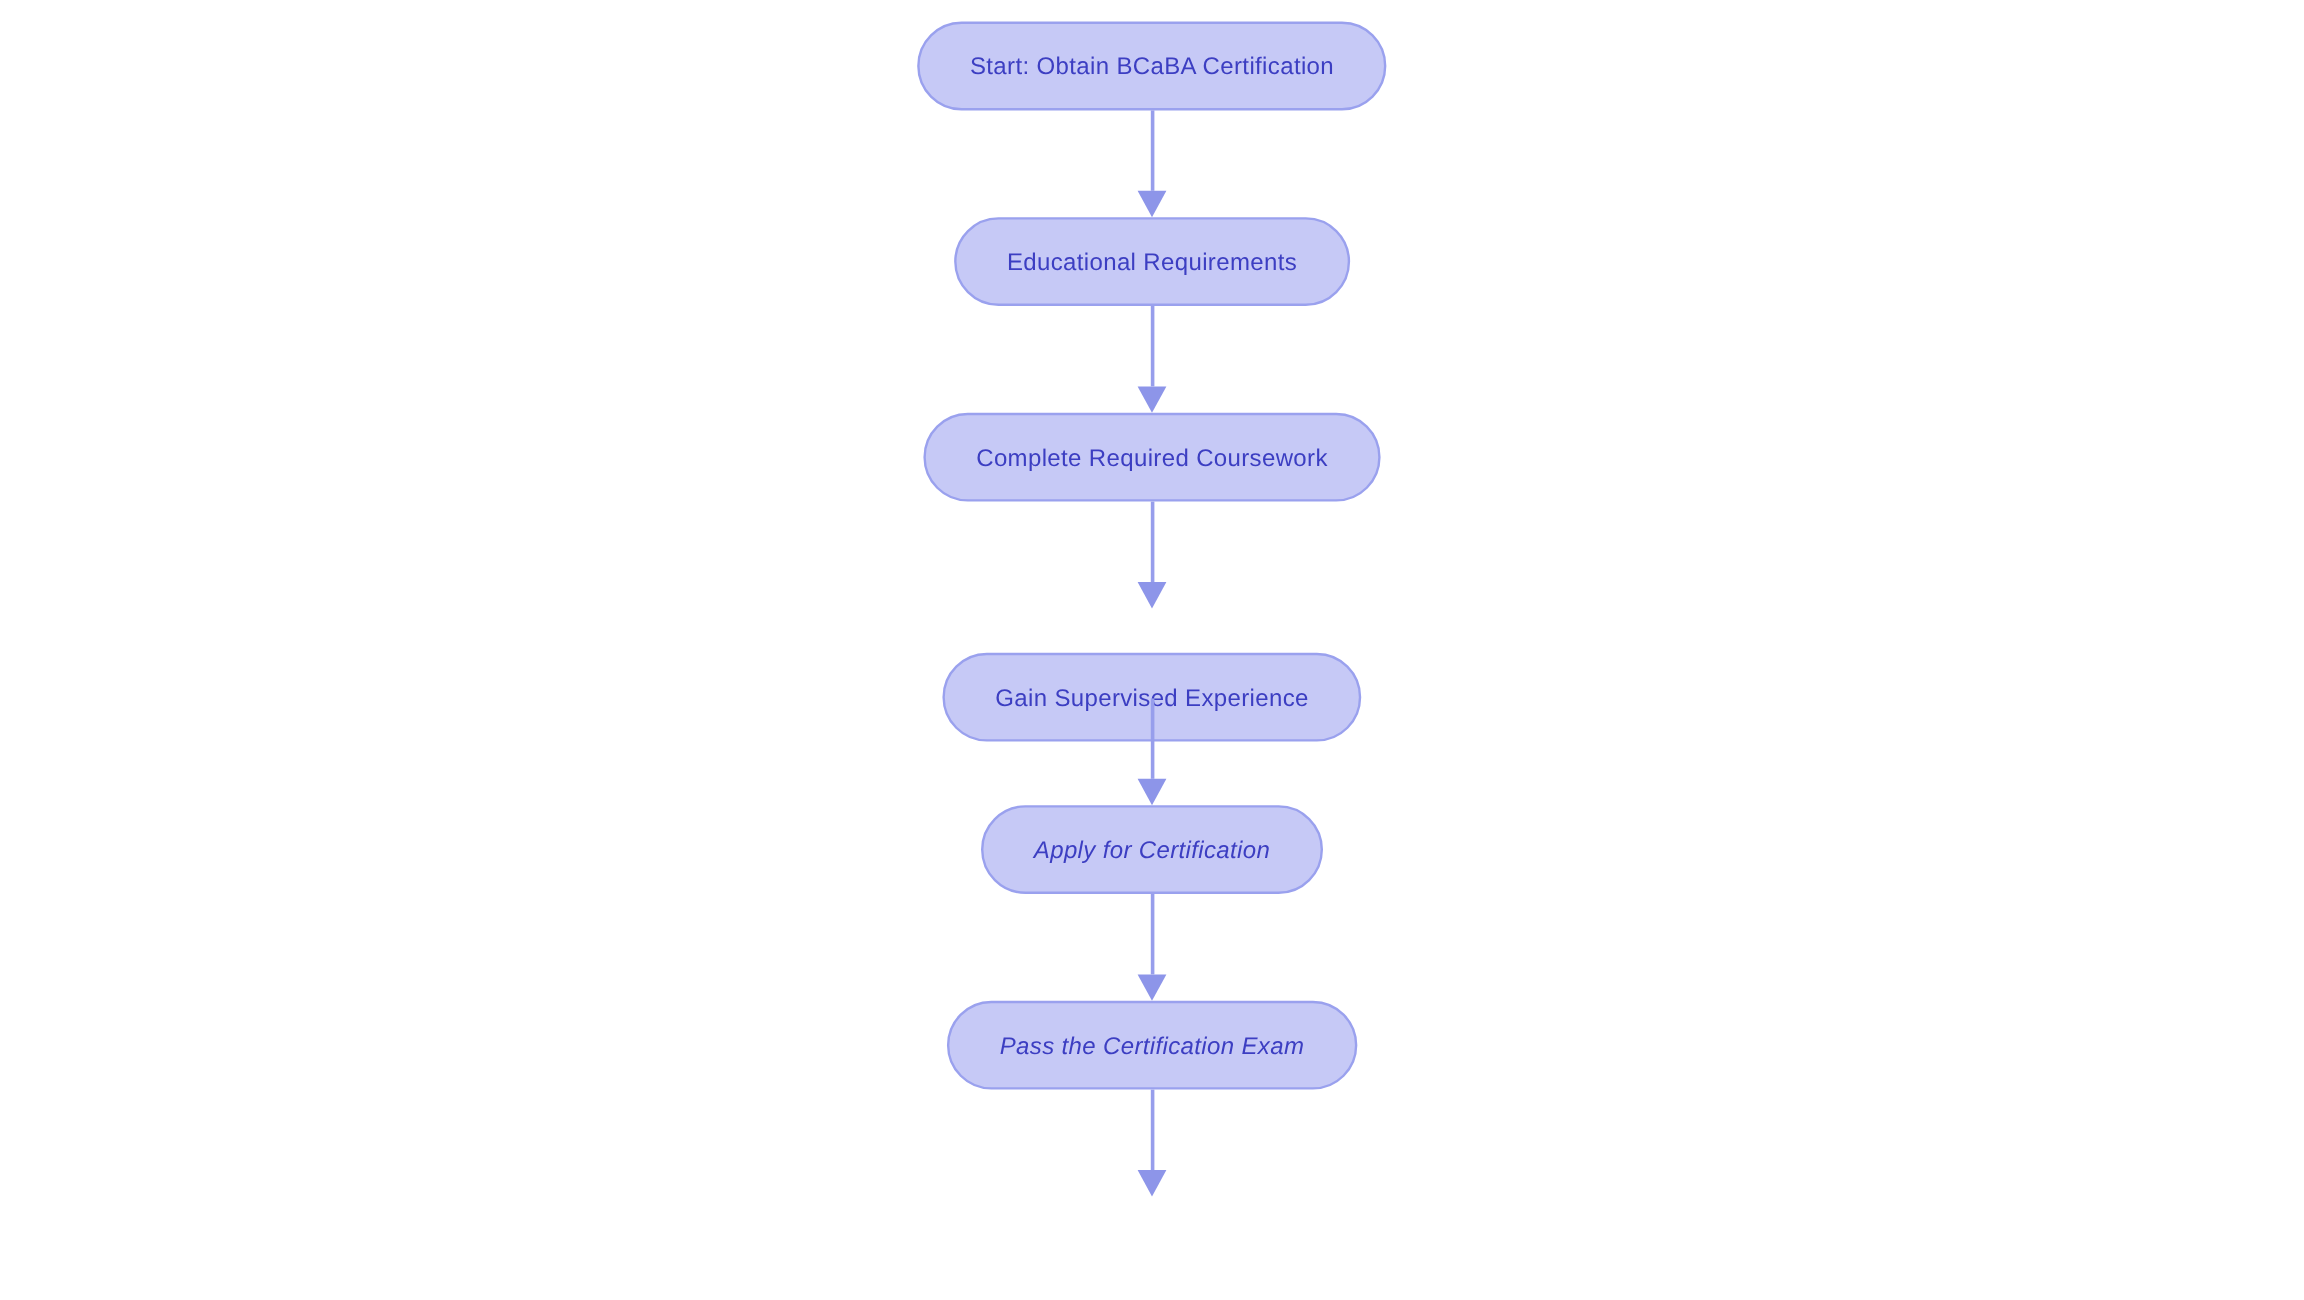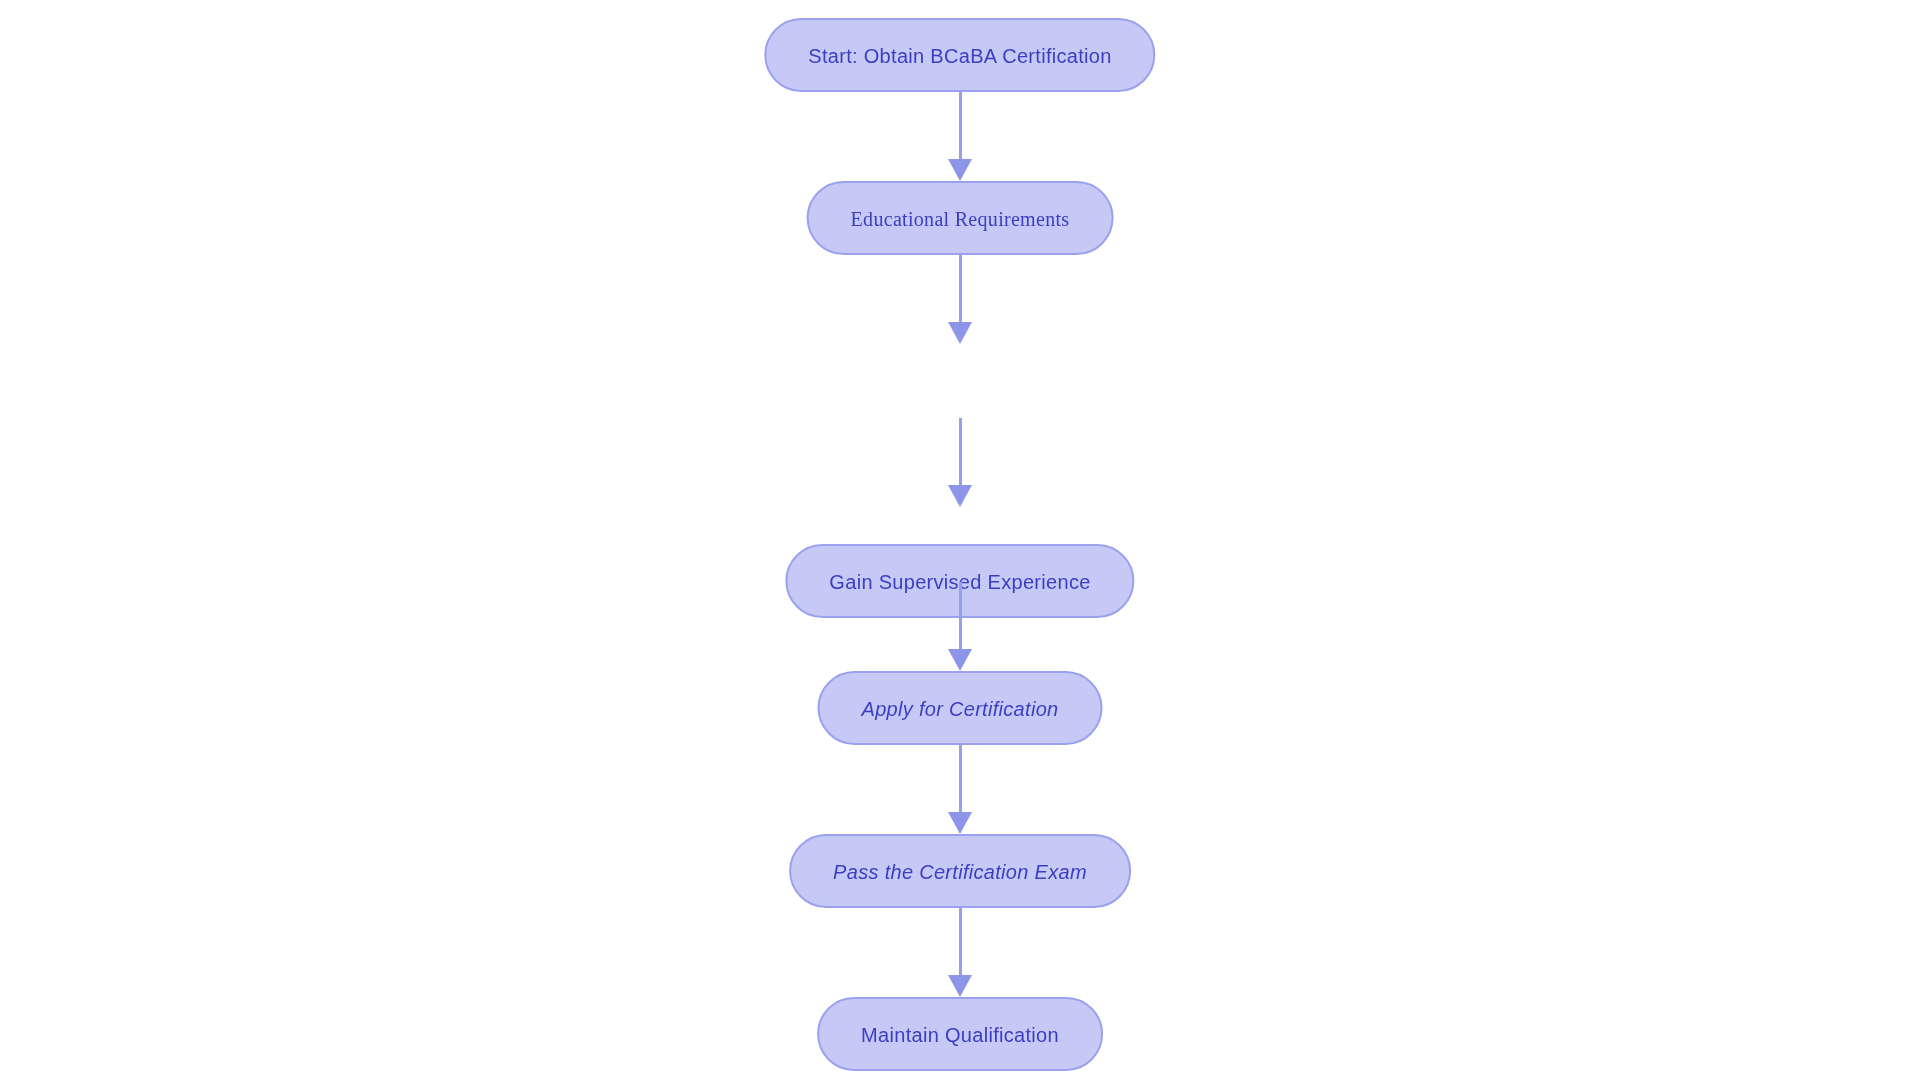--- a/index.html
+++ b/index.html
@@ -52,21 +52,21 @@
   }
   .flow-arrow .head {
     width: 0;
     height: 0;
     border-left: 12px solid transparent;
     border-right: 12px solid transparent;
     border-top: 22px solid #8d95e9;
   }
   
   .n0 { top: 18px; }
-  .n1 { top: 181px; font-family: Liberation Serif, serif; }
+  .n1 { top: 181px; }
   .n2 { top: 344px; }
   .n3 { top: 508px; margin-top: 36px; }
   .n4 { top: 671px; font-style: italic; }
   .n5 { top: 834px; font-style: italic; }
   .n6 { top: 997px; }
   .a0 { top: 92px; }
   .a1 { top: 255px; }
   .a2 { top: 418px; }
   .a3 { top: 582px; }
   .a4 { top: 745px; }
@@ -84,20 +84,21 @@
     <div class="head"></div>
   </div>
 
   <div class="flow-node n1">Educational Requirements</div>
 
   <div class="flow-arrow a1">
     <div class="shaft"></div>
     <div class="head"></div>
   </div>
 
+  <div class="flow-node n2">Complete Required Coursework</div>
 
   <div class="flow-arrow a2">
     <div class="shaft"></div>
     <div class="head"></div>
   </div>
 
   <div class="flow-node n3">Gain Supervised Experience</div>
 
   <div class="flow-arrow a3">
     <div class="shaft"></div>
@@ -111,15 +112,14 @@
     <div class="head"></div>
   </div>
 
   <div class="flow-node n5">Pass the Certification Exam</div>
 
   <div class="flow-arrow a5">
     <div class="shaft"></div>
     <div class="head"></div>
   </div>
 
-  <div class="flow-node n6">Maintain Qualification</div>
 
 </div>
 
 </body></html>

